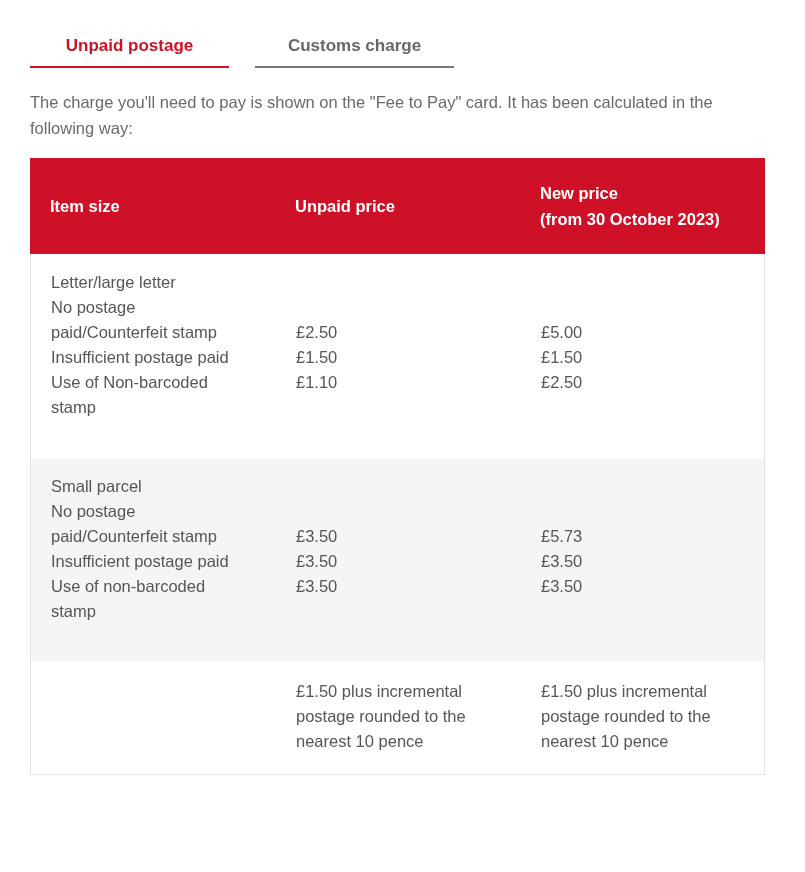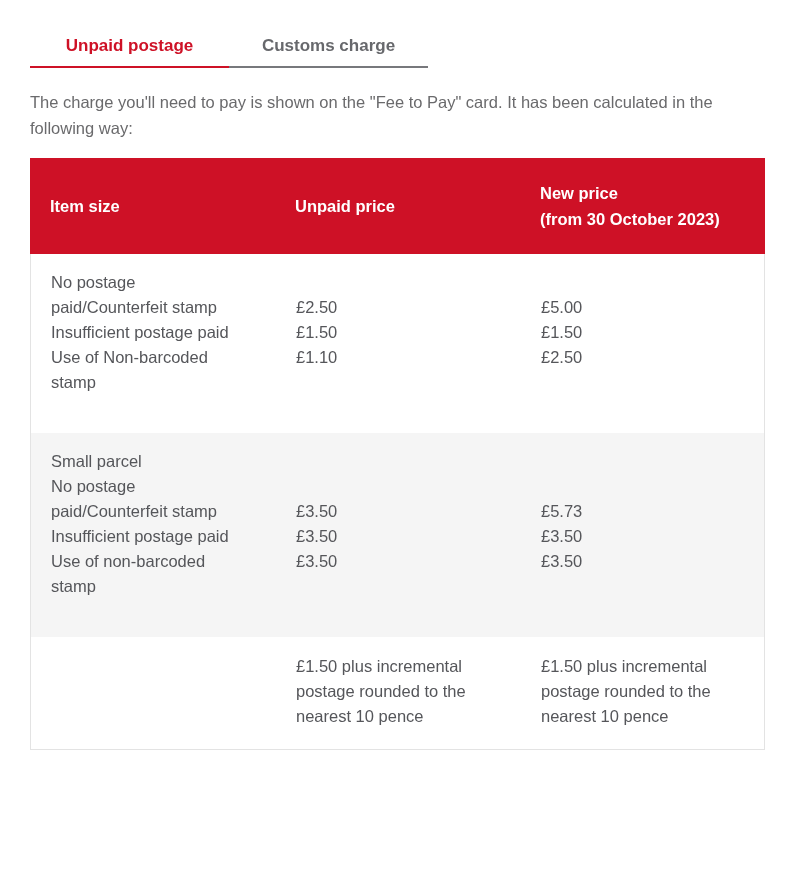--- a/index.html
+++ b/index.html
@@ -17,21 +17,21 @@
   body{
     width:805px;height:872px;overflow:hidden;background:#ffffff;
     font-family:"Liberation Sans", sans-serif;
     -webkit-font-smoothing:antialiased;
   }
   .content{padding:0 40px 0 30px;width:805px;}
   .page-title{
     font-size:24px;font-weight:bold;color:var(--heading);
     margin:11px 0 0 0;letter-spacing:-0.2px;
   }
-  .tabs{display:flex;margin-top:35px;}
+  .tabs{display:flex;margin-top:35px;gap:26px;}
   .tab{
     width:199px;text-align:center;font-size:17px;font-weight:bold;
     padding-bottom:9px;cursor:pointer;line-height:22px;
   }
   .tab.active{color:var(--brand-red);border-bottom:2px solid var(--brand-red);}
   .tab.inactive{color:var(--tab-inactive);border-bottom:2px solid var(--tab-line-gray);}
   .intro{
     color:var(--intro-text);font-size:16.5px;line-height:26px;
     margin-top:21px;max-width:750px;
   }
@@ -82,20 +82,21 @@
     <div class="t-header">
       <div>Item size</div>
       <div>Unpaid price</div>
       <div>
         <div>New price</div>
         <div>(from 30 October 2023)</div>
       </div>
     </div>
     <div class="t-body">
         <div class="t-section">
+          <div class="section-title">Letter/large letter</div>
           <div class="t-row">
             <div class="cell-item">No postage<br>paid/Counterfeit stamp</div>
             <div class="cell-price valign-end">£2.50</div>
             <div class="cell-price valign-end">£5.00</div>
           </div>
           <div class="t-row">
             <div class="cell-item">Insufficient postage paid</div>
             <div class="cell-price">£1.50</div>
             <div class="cell-price">£1.50</div>
           </div>

